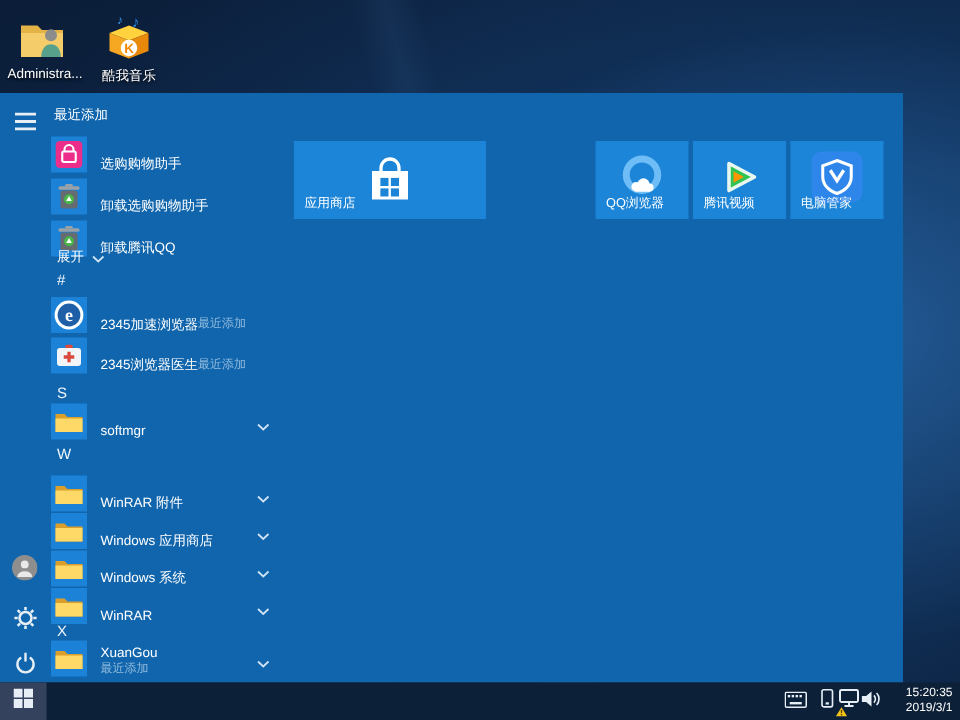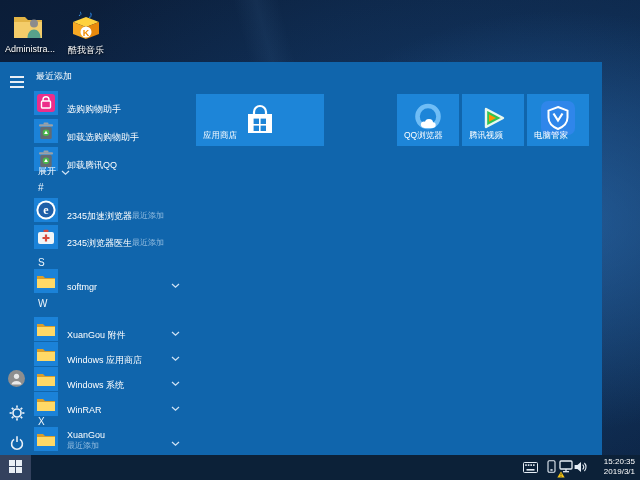--- a/index.html
+++ b/index.html
@@ -201,21 +201,21 @@
 
       <div class="sec-letter" style="top:236px">W</div>
 
       <div class="row" style="top:255px">
         <span class="plate">
             <svg width="20" height="16">
               <path d="M1 3 h6 l2 2 h10 v10 h-18 z" fill="#d99e2b"></path>
               <path d="M1 6 h18 v9 h-18 z" fill="#ffd967"></path>
             </svg>
           </span>
-        <span class="rlabel">XuanGou 附件</span>
+        <span class="rlabel">WinRAR 附件</span>
         <span class="rchev"><svg width="9" height="6">
               <polyline points="1,1 4.5,4.3 8,1" fill="none" stroke="#cfe3f5" stroke-width="1.2"></polyline>
             </svg></span>
       </div>
       <div class="row" style="top:280px">
         <span class="plate">
             <svg width="20" height="16">
               <path d="M1 3 h6 l2 2 h10 v10 h-18 z" fill="#d99e2b"></path>
               <path d="M1 6 h18 v9 h-18 z" fill="#ffd967"></path>
             </svg>

